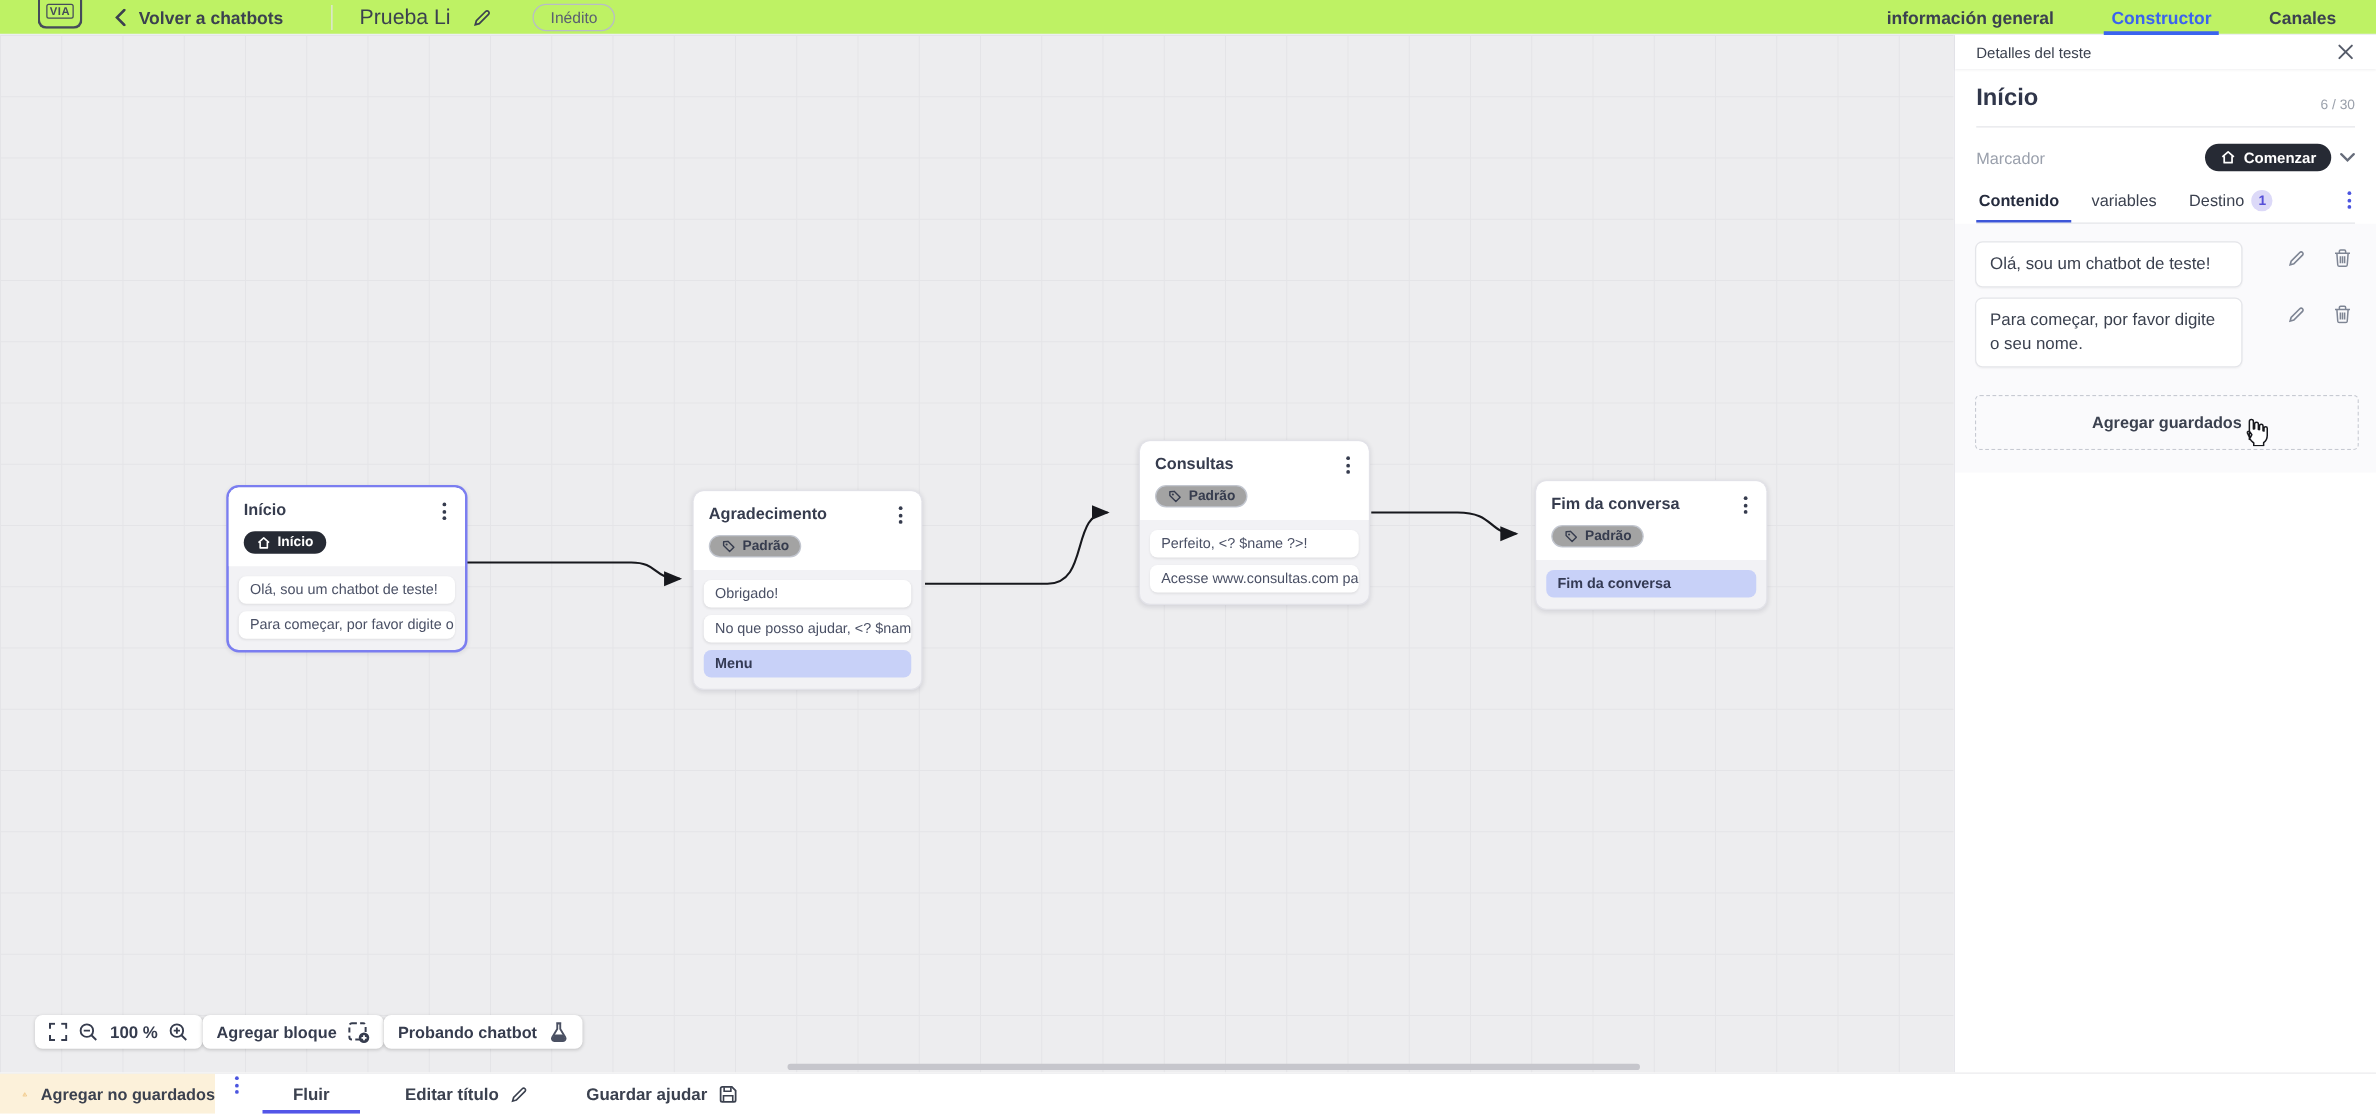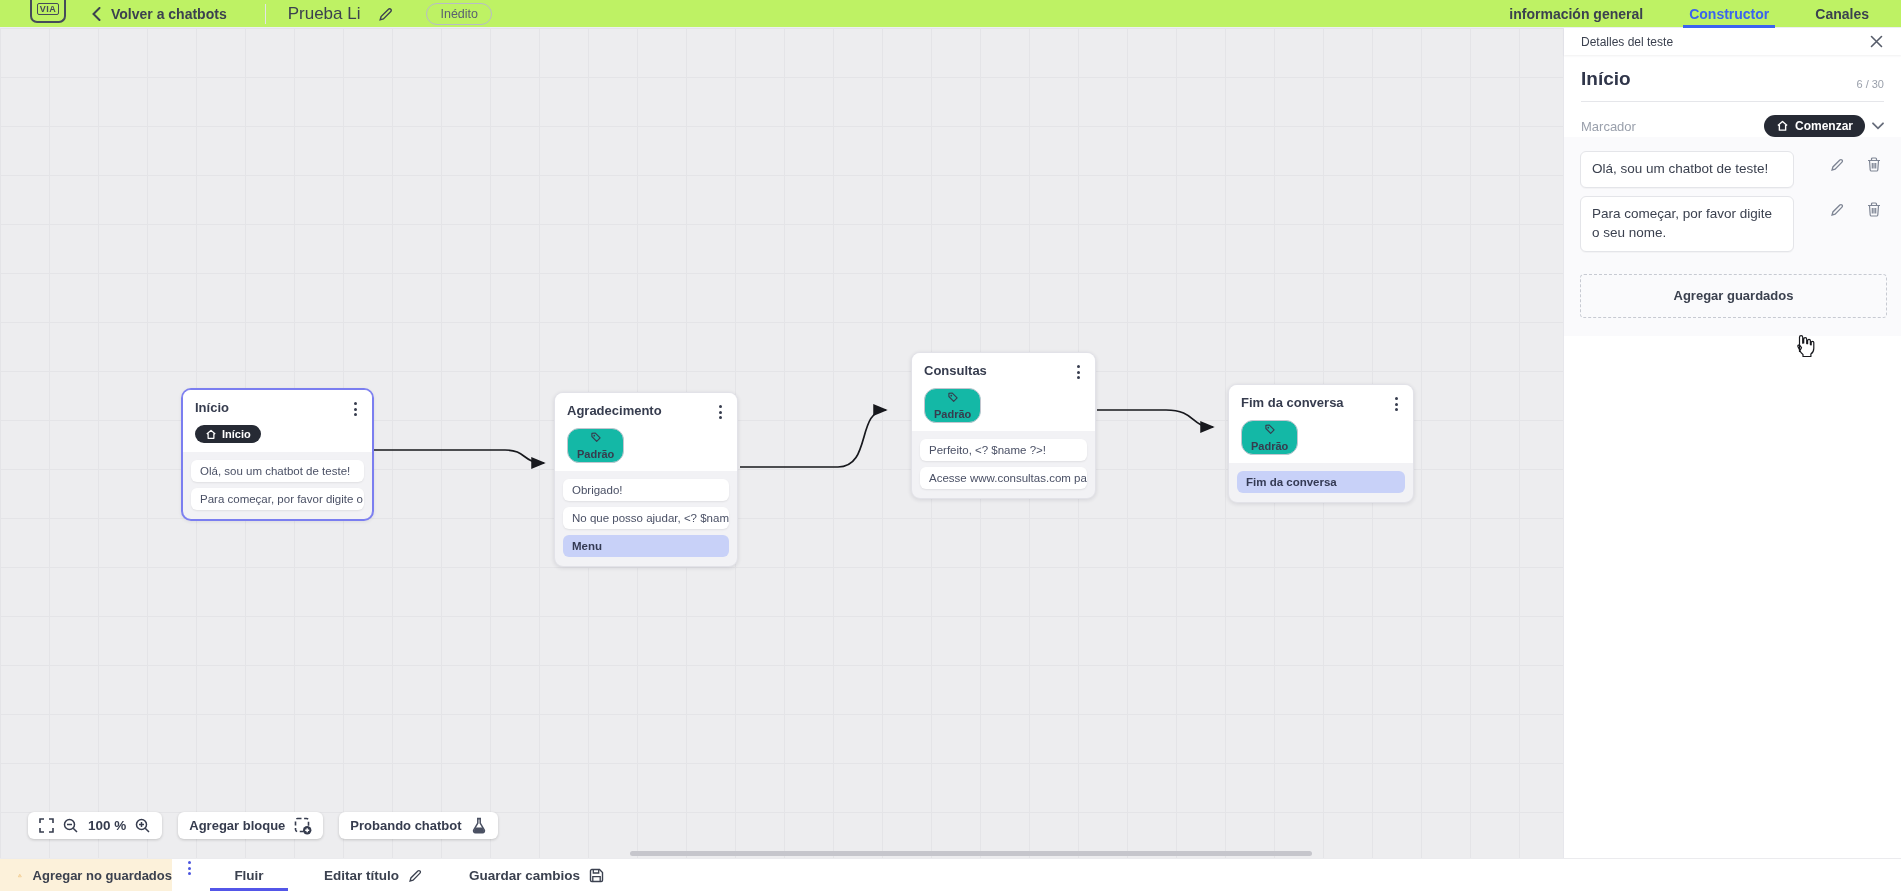--- a/index.html
+++ b/index.html
@@ -39,27 +39,27 @@
            box-shadow:0 1px 4px rgba(25,28,50,.12); }
   .block.selected { border-color:#7b7ef0; box-shadow:0 0 0 1px #7b7ef0, 0 1px 4px rgba(25,28,50,.12); }
   .block-head { background:#fff; border-radius:8px 8px 0 0; padding:10px 12px 8px; }
   .bt-row { display:flex; align-items:flex-start; justify-content:space-between; }
   .b-title { font-size:13px; font-weight:700; color:#363c4e; white-space:nowrap; }
   .kebab { display:flex; flex-direction:column; gap:2.5px; padding:2px 3px; cursor:pointer; }
   .kebab i { width:3px; height:3px; border-radius:50%; background:#363c4e; }
   .kebab.blue i { background:#4b55e0; }
   .b-badge { margin-top:7px; display:inline-flex; align-items:center; gap:5px; font-size:11px; font-weight:700; }
   .b-badge.dark { background:#262a34; color:#fff; border-radius:12px; padding:3px 10px; }
-  .b-badge.outline { background:#14b8a6; color:#363c4e; border:1px solid #c2c6cf; border-radius:12px; padding:2px 9px;flex-direction:column; }
+  .b-badge.outline { background:#a3a3a3; color:#363c4e; border:1px solid #c2c6cf; border-radius:12px; padding:2px 9px; }
   .block-body { padding:8px 8px 9px; display:flex; flex-direction:column; gap:6px; }
   .b-item { background:#fff; border-radius:6px; padding:5px 9px; font-size:11.5px; color:#4a5065;
             box-shadow:0 1px 2px rgba(0,0,0,.08); white-space:nowrap; overflow:hidden; }
   .b-item.menu { background:#c8d1f8; color:#343a54; font-weight:700; box-shadow:none; }
 
-  .toolbar { position:absolute; left:28px; top:784px; display:flex; gap:16px; z-index:3; }
+  .toolbar { position:absolute; left:28px; top:784px; display:flex; z-index:3; }
   .tool-card { background:#fff; border-radius:6px; height:27px; display:flex; align-items:center; gap:9px;
                padding:0 11px; box-shadow:0 1px 3px rgba(0,0,0,.18); font-size:13px; font-weight:700; color:#363c4e;
                cursor:pointer; white-space:nowrap; }
   .tool-card svg { display:block; }
   .zoom-val { font-size:13.5px; font-weight:700; }
 
   .hscroll { position:absolute; left:630px; top:823px; width:682px; height:5px; border-radius:3px; background:#c6c6cc; z-index:3; }
 
   
   .panel { position:absolute; left:1563px; top:28px; width:338px; height:830px; background:#fff;
@@ -313,20 +313,37 @@
                 <path d="M2 6 L7 1.6 L12 6 M3.6 5.4 V11 H10.4 V5.4" fill="none" stroke="#fff" stroke-width="1.5" stroke-linejoin="round"></path>
               </svg>
             <span>Comenzar</span>
           </span>
           <svg width="12" height="8" viewBox="0 0 12 8">
               <path d="M1 1.3 L6 6.3 L11 1.3" fill="none" stroke="#676d7b" stroke-width="1.8" stroke-linecap="round"></path>
             </svg>
         </span>
       </div>
 
+      <div class="ptabs">
+        <div class="ptab active">
+            <span>Contenido</span>
+          </div>
+        <div class="ptab">
+            <span>variables</span>
+          </div>
+        <div class="ptab">
+          <span>Destino</span>
+          <span class="nbadge">1</span>
+        </div>
+        <span class="kebab blue">
+            <i></i>
+            <i></i>
+            <i></i>
+          </span>
+      </div>
     </div>
 
     <div class="pcontent">
       <div class="crow">
         <div class="ccard">Olá, sou um chatbot de teste!</div>
         <div class="cicons">
           <span class="cicon">
               <svg width="15" height="15" viewBox="0 0 16 16">
                 <path d="M2.2 13.8 l.9-3.2 L10.5 3.2 a1.6 1.6 0 0 1 2.3 2.3 L5.4 12.9 z" fill="none" stroke="#7e8594" stroke-width="1.4"></path>
               </svg>
@@ -372,21 +389,21 @@
         <i></i>
       </span>
     <div class="ftab">Fluir</div>
     <div class="fbtn">
       <span>Editar título</span>
       <svg width="15" height="15" viewBox="0 0 16 16">
           <path d="M2.2 13.8 l.9-3.2 L10.5 3.2 a1.6 1.6 0 0 1 2.3 2.3 L5.4 12.9 z" fill="none" stroke="#3b414f" stroke-width="1.4"></path>
         </svg>
     </div>
     <div class="fbtn save">
-      <span>Guardar cambios</span>
+      <span>Guardar ajudar</span>
       <svg width="15" height="15" viewBox="0 0 15 15">
           <path d="M1.5 2.8 a1.3 1.3 0 0 1 1.3-1.3 H10.5 L13.5 4.5 V12.2 a1.3 1.3 0 0 1-1.3 1.3 H2.8 a1.3 1.3 0 0 1-1.3-1.3 Z" fill="none" stroke="#3b414f" stroke-width="1.4"></path>
           <path d="M4.3 1.8 V5 H9.7 V1.8 M3.8 13.3 V8.6 H11.2 V13.3" fill="none" stroke="#3b414f" stroke-width="1.3"></path>
         </svg>
     </div>
   </div>
 
   <svg class="cursor-hand" width="24" height="26" viewBox="0 0 24 26">
     <path d="M7.5 20.5 V6.2 c0-.9.7-1.6 1.6-1.6 .9 0 1.6.7 1.6 1.6 v6 l1-.2 V8.2 c0-.8.7-1.5 1.5-1.5 .8 0 1.5.7 1.5 1.5 v4.4 l.9.1 V9.8 c0-.8.6-1.4 1.4-1.4 .8 0 1.4.6 1.4 1.4 v3.8 l.8.2 v-2.2 c0-.7.6-1.3 1.3-1.3 .7 0 1.3.6 1.3 1.3 v5.6 c0 3.1-1.5 4.9-2.9 5.9 v2.4 H11 v-2.1 c-1.7-1.1-2.9-2.7-3.5-4.7 l-1.6-3.3 a1.1 1.1 0 0 1 1.9-1 l1.7 2.3 z" fill="#fff" stroke="#17181d" stroke-width="1.2" stroke-linejoin="round"></path>
   </svg>

